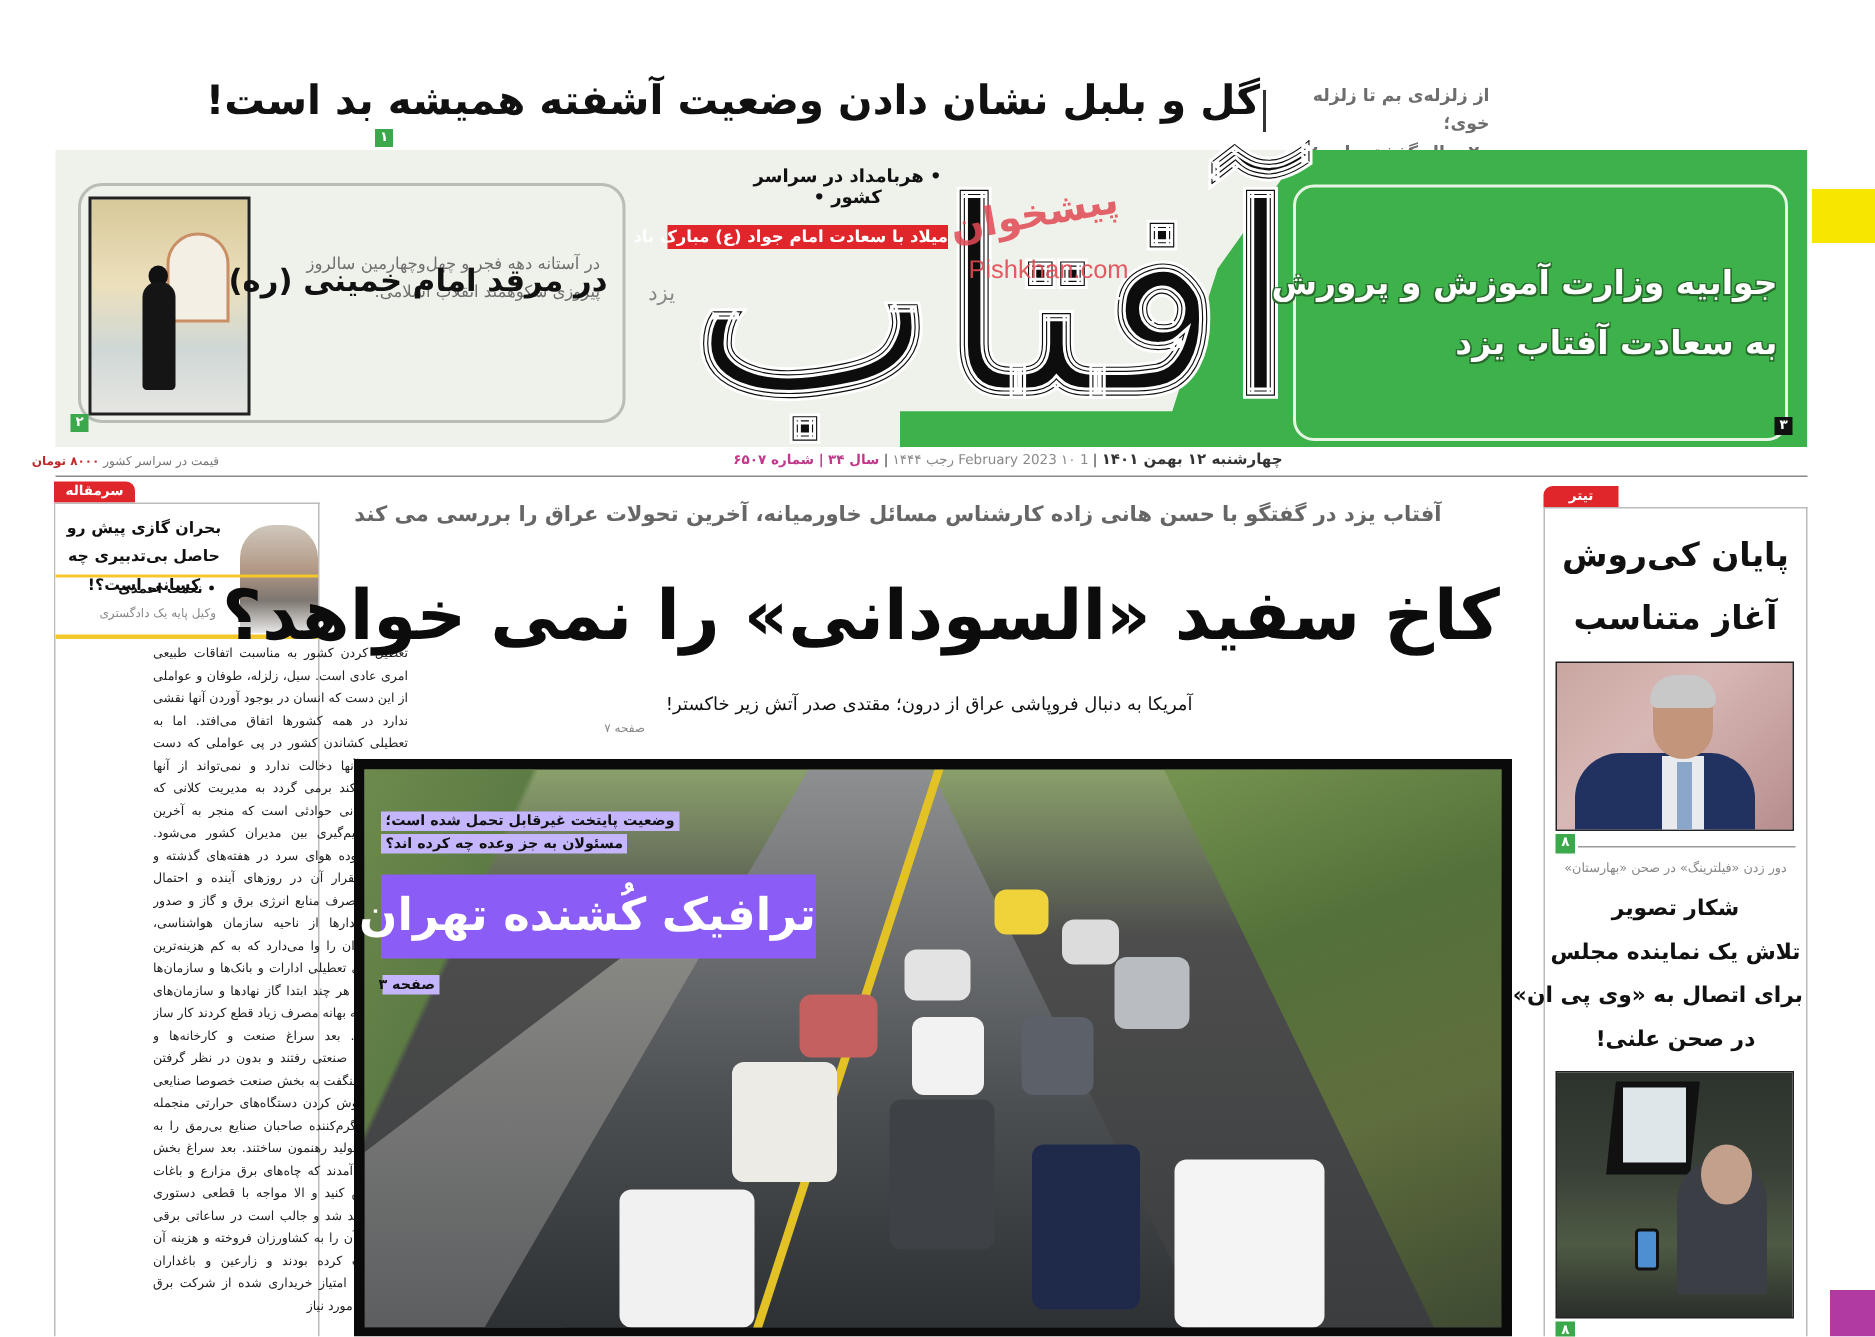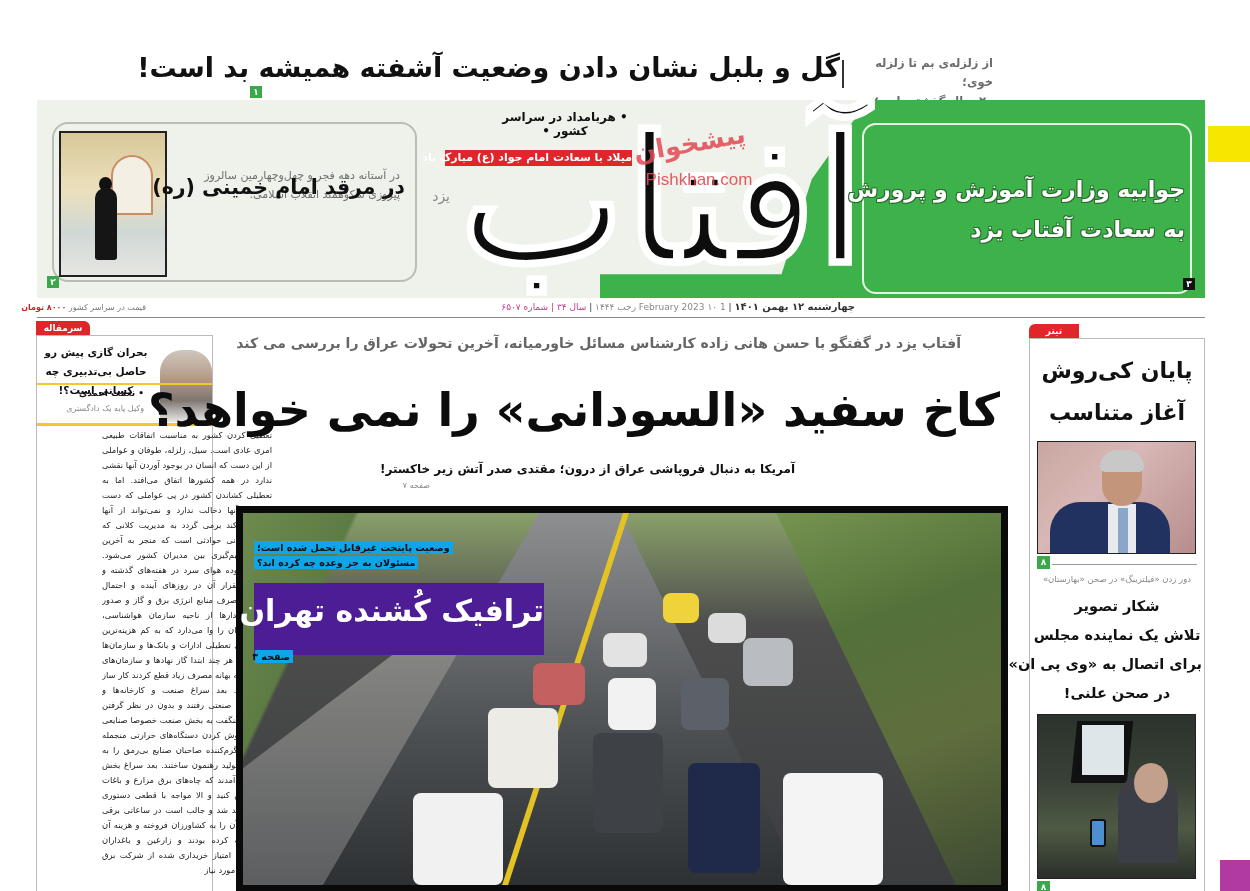--- a/index.html
+++ b/index.html
@@ -37,21 +37,21 @@
 
   .right-teaser { left: 870px; top: 170px; width: 315px; font-size: 22px; line-height: 40px; font-weight: bold; color: #fff; text-align: right; text-shadow: 1px 1px 0 #2a6a2e, -1px -1px 0 #2a6a2e, 1px -1px 0 #2a6a2e, -1px 1px 0 #2a6a2e; white-space: nowrap; }
   .badge-dark { background: #111; color: #fff; }
 
   .yellow-tab { left: 1208px; top: 126px; width: 42px; height: 36px; background: #f7e600; }
   .magenta-tab { left: 1220px; top: 860px; width: 30px; height: 31px; background: #b03aa0; }
 
   
   .dateline { left: 565px; top: 301px; width: 290px; font-size: 9px; color: #333; white-space: nowrap; text-align: right; }
   .dateline .d-main { font-weight: bold; font-size: 10px; }
-  .dateline .d-mag { color: #c03a8c; font-weight: normal; }
+  .dateline .d-mag { color: #c03a8c; font-weight: bold; }
   .dateline .d-grey { color: #888; }
   .rule-top { left: 37px; top: 317px; width: 1168px; height: 1px; background: #888; }
   .price { left: 36px; top: 303px; width: 110px; font-size: 8px; color: #777; text-align: right; white-space: nowrap; }
   .price b { color: #c0282c; }
 
   
   .ed-tag { left: 36px; top: 321px; width: 54px; height: 14px; background: #e0262b; color: #fff; font-size: 9px; font-weight: bold; text-align: center; line-height: 14px; border-radius: 0 6px 0 0; }
   .ed-box { left: 36px; top: 335px; width: 177px; height: 556px; border: 1px solid #bbb; border-bottom: none; }
   .ed-head-band { left: 37px; top: 336px; width: 175px; height: 90px; background: #fff; }
   .ed-title { left: 40px; top: 343px; width: 112px; font-size: 10.5px; line-height: 19px; font-weight: bold; text-align: center; color: #111; }
@@ -59,38 +59,38 @@
   .ed-author::after { content: ""; }
   .ed-role { left: 40px; top: 404px; width: 112px; font-size: 8px; color: #888; text-align: right; padding-right: 8px; }
   .ed-yellow1 { left: 37px; top: 383px; width: 175px; height: 2px; background: #f4c82b; }
   .ed-yellow2 { left: 37px; top: 423px; width: 175px; height: 3px; background: #f4c82b; }
   .ed-portrait { left: 160px; top: 350px; width: 52px; height: 72px; background: linear-gradient(180deg, #cfc7bd 0%, #b49a86 40%, #7e7670 70%, #e9e9e9 100%); border-radius: 22px 22px 0 0; }
   .ed-body { left: 56px; top: 428px; width: 170px; height: 463px; overflow: hidden; font-family: "DejaVu Sans", sans-serif; font-size: 8.4px; line-height: 15px; color: #222; text-align: justify; text-align-last: right; margin-left: 46px; }
 
   
   .sub-kicker { left: 245px; top: 335px; width: 716px; font-size: 14px; color: #666; font-weight: bold; text-align: center; white-space: nowrap; }
   .main-headline { left: 240px; top: 370px; width: 760px; font-size: 46px; line-height: 80px; font-weight: bold; text-align: center; color: #0c0c0c; letter-spacing: -1px; white-space: nowrap; }
-  .main-deck { left: 400px; top: 462px; width: 395px; font-size: 12px; font-weight: bold; color: #111; text-align: right; white-space: nowrap; }
+  .main-deck { left: 400px; top: 462px; width: 395px; font-size: 12px; font-weight: normal; color: #111; text-align: right; white-space: nowrap; }
   .main-page { left: 400px; top: 481px; width: 30px; font-size: 8px; color: #888; text-align: right; }
 
   
   .photo-frame { left: 236px; top: 506px; width: 772px; height: 385px; background: #0a0a0a; }
   .photo { left: 243px; top: 513px; width: 758px; height: 372px; overflow: hidden;
     background:
       linear-gradient(115deg, #6d8a4e 0%, #5d7c44 12%, transparent 12.5%),
       linear-gradient(180deg, #8aa06a 0%, #4d4d4d 30%, #3b3d3f 100%); }
   .photo .trees-r { position: absolute; right: 0; top: 0; width: 300px; height: 372px; background: linear-gradient(160deg, #7c9a55 0%, #54713a 35%, #5f6e3d 65%, #3e4a32 100%); clip-path: polygon(25% 0, 100% 0, 100% 100%, 85% 100%); }
   .photo .road { position: absolute; left: 80px; top: 0; width: 480px; height: 372px; background: linear-gradient(180deg, #8d8f91 0%, #4c4f52 60%, #2e3134 100%); clip-path: polygon(45% 0, 62% 0, 100% 100%, 0 100%); }
   .photo .road-l { position: absolute; left: 0; top: 80px; width: 330px; height: 292px; background: linear-gradient(180deg, #8f8f8a 0%, #5c5e60 100%); clip-path: polygon(70% 0, 100% 0, 40% 100%, 0 100%, 0 60%); }
   .photo .yellow-line { position: absolute; left: 260px; top: 0; width: 6px; height: 420px; background: #e2c224; transform: skewX(-18deg); transform-origin: top; left: 380px; }
   .photo .car { position: absolute; border-radius: 8px; }
-  .tag-yellow { background: #0ea5e9; color: #111; font-size: 9.5px; font-weight: bold; padding: 1px 3px; white-space: nowrap; }
+  .tag-yellow { background: #c4b5fd; color: #111; font-size: 9.5px; font-weight: bold; padding: 1px 3px; white-space: nowrap; }
   .tag1 { left: 254px; top: 541px; }
   .tag2 { left: 254px; top: 556px; }
-  .photo-title { left: 254px; top: 583px; width: 290px; height: 72px; background: #4c1d95; color: #fff; font-size: 30px; font-weight: bold; line-height: 56px; text-align: center; white-space: nowrap; }
+  .photo-title { left: 254px; top: 583px; width: 290px; height: 56px; background: #8b5cf6; color: #fff; font-size: 30px; font-weight: bold; line-height: 56px; text-align: center; white-space: nowrap; }
   .photo-page { left: 255px; top: 650px; width: 38px; }
 
   
   .r-tag { left: 1029px; top: 324px; width: 50px; height: 14px; background: #e0262b; color: #fff; font-size: 9px; font-weight: bold; text-align: center; line-height: 14px; border-radius: 6px 0 0 0; }
   .r-box { left: 1029px; top: 338px; width: 176px; height: 553px; border: 1px solid #bbb; border-bottom: none; }
   .r-title1 { left: 1032px; top: 350px; width: 170px; font-size: 22px; line-height: 42px; font-weight: bold; text-align: center; color: #111; }
   .r-photo1 { left: 1037px; top: 441px; width: 159px; height: 113px; background: linear-gradient(135deg, #c9a6a0 0%, #d8b8b6 40%, #b78d8d 100%); border: 1px solid #222; overflow: hidden; }
   .r-photo1 .head { position: absolute; left: 64px; top: 12px; width: 40px; height: 52px; background: #c3957b; border-radius: 18px 18px 20px 20px; }
   .r-photo1 .hair { position: absolute; left: 62px; top: 8px; width: 44px; height: 22px; background: #c8c8c8; border-radius: 20px 20px 6px 6px; }
   .r-photo1 .body { position: absolute; left: 12px; top: 60px; width: 120px; height: 60px; background: #223260; border-radius: 30px 30px 0 0; }

